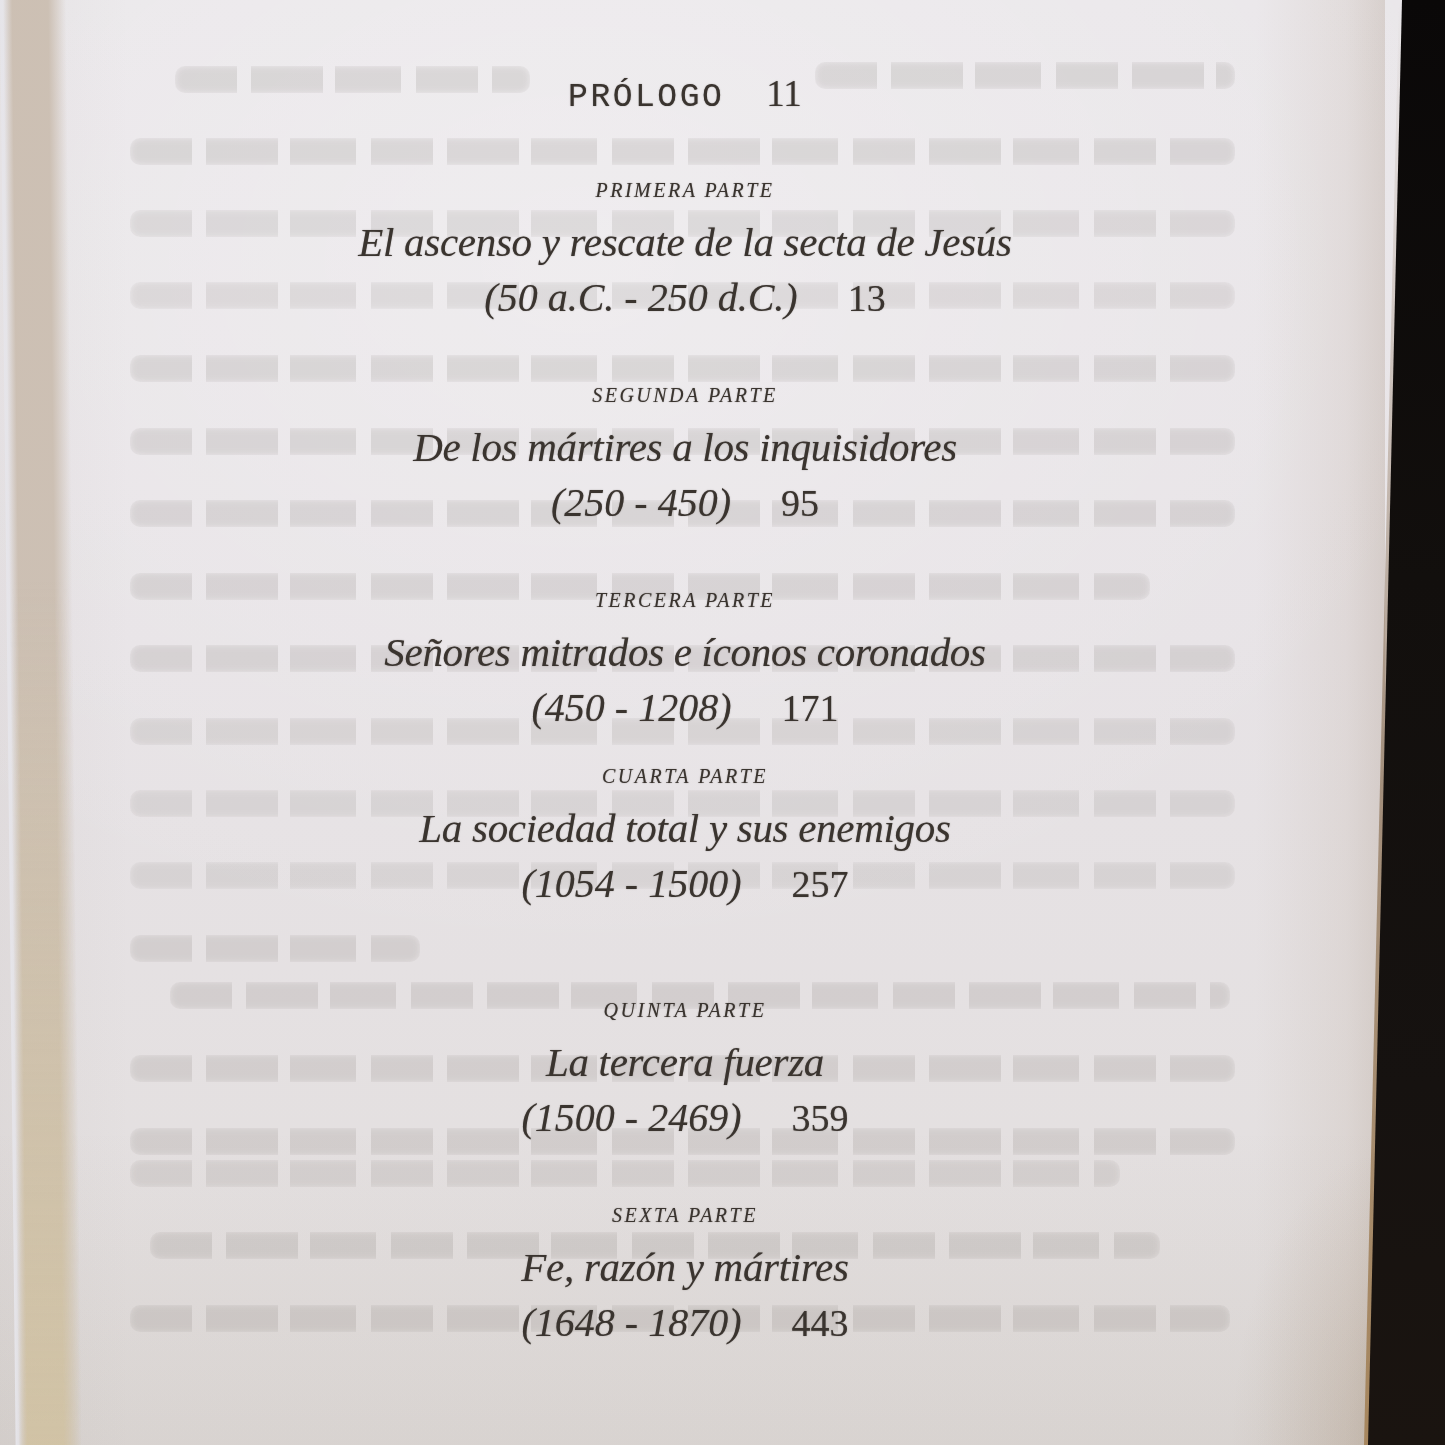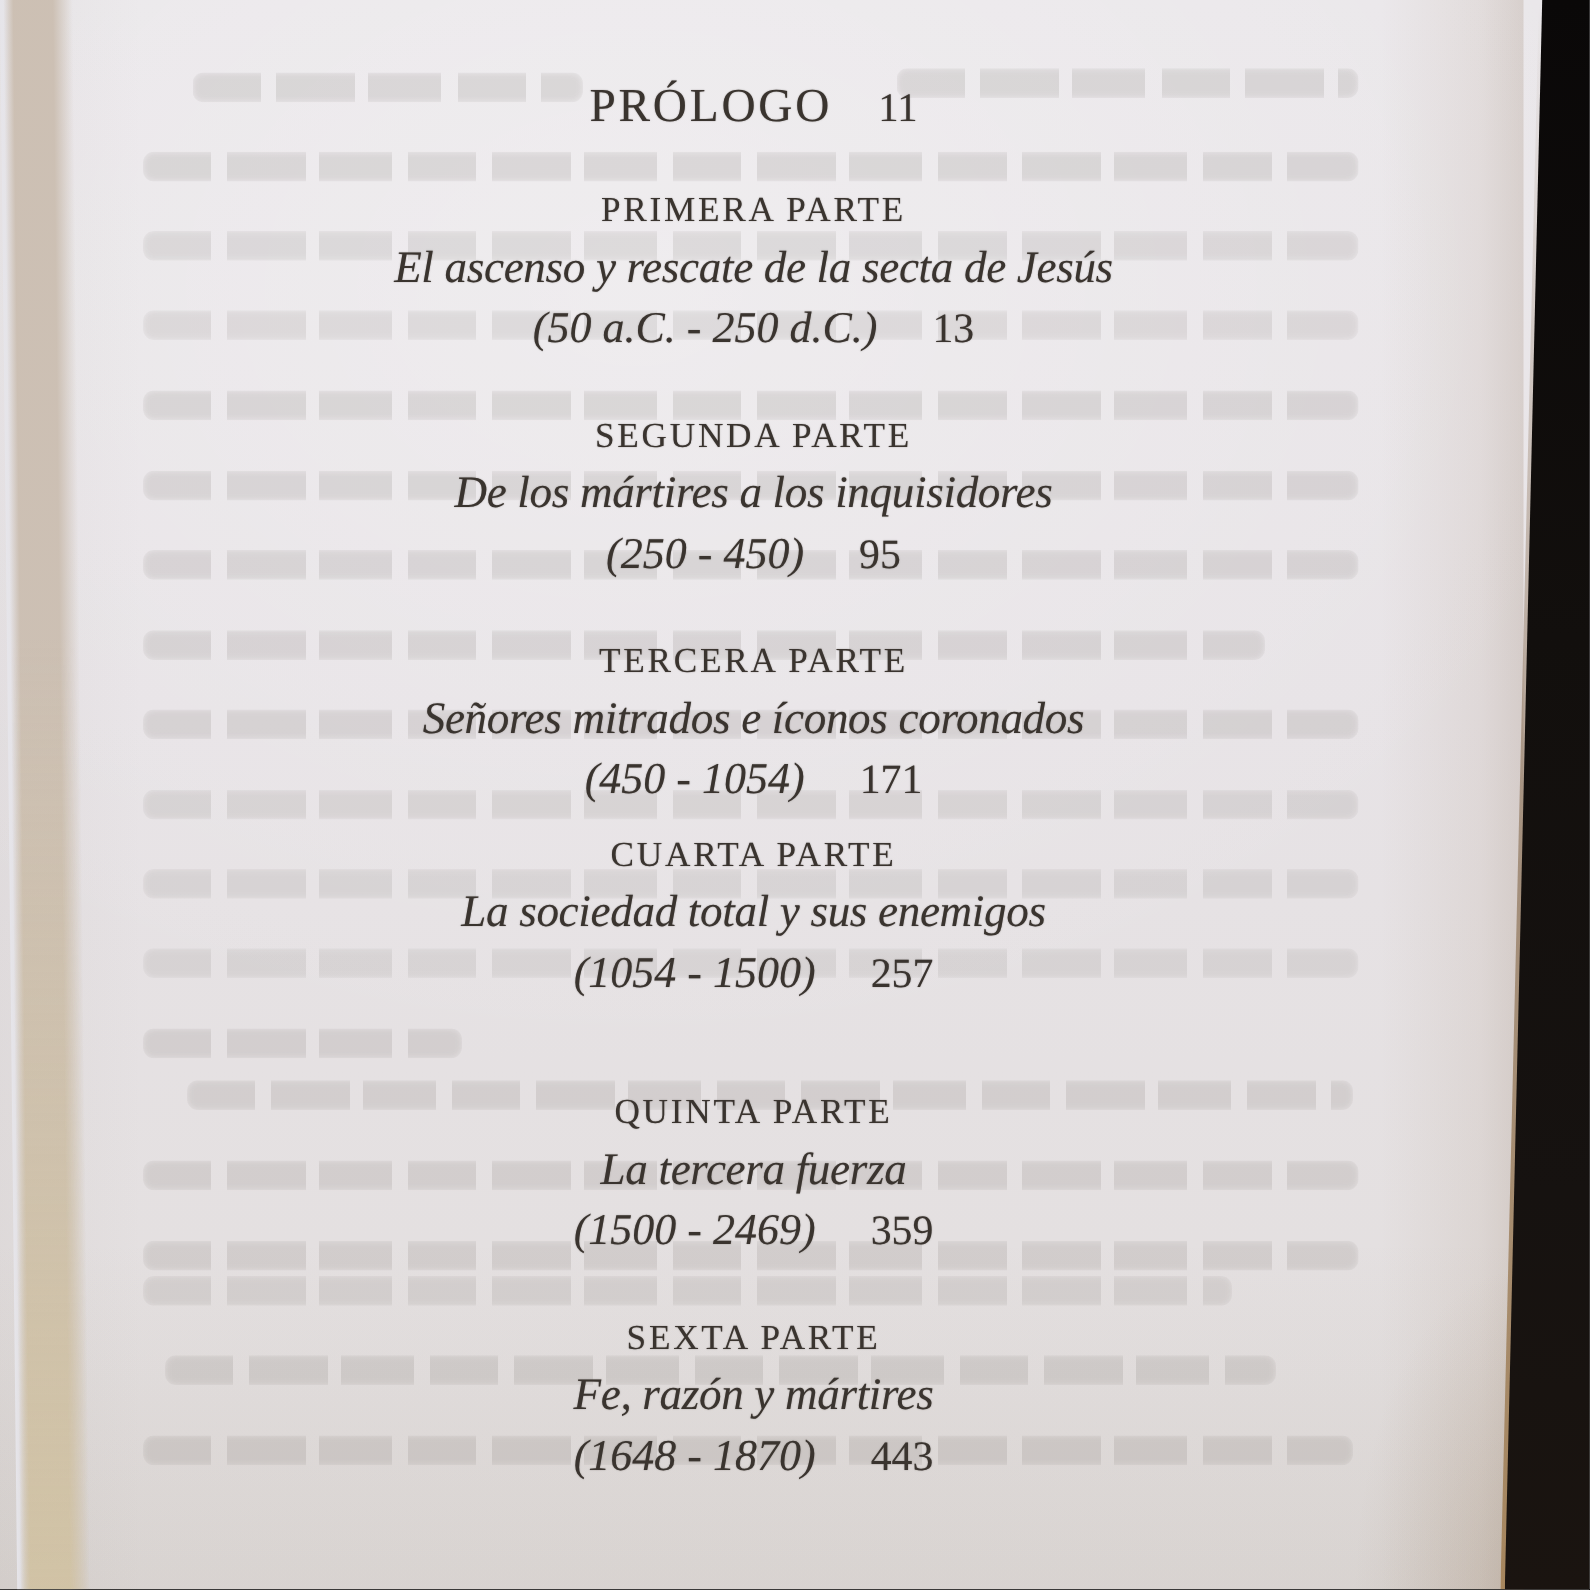--- a/index.html
+++ b/index.html
@@ -71,26 +71,26 @@
     filter:blur(3px);
   }
 
   
   .content{
     position:absolute;left:60px;right:135px;top:0;height:100%;
     text-align:center;
     text-shadow:0 0 1.2px rgba(58,52,47,0.55);
   }
   .header-line{position:absolute;left:0;right:0;top:72px;}
-  .header-title{font-size:43px;letter-spacing:2.5px;}
+  .header-title{font-size:33px;letter-spacing:2.5px;font-family:Liberation Mono, monospace;}
   .header-num{font-size:37px;margin-left:42px;margin-top:44px;}
 
   .toc-section{position:absolute;left:0;right:0;}
   .s1{top:172px}.s2{top:377px}.s3{top:582px}.s4{top:758px}.s5{top:992px}.s6{top:1197px}
-  .part-label{font-size:32px;letter-spacing:2.5px;line-height:36px;}
+  .part-label{font-size:20px;letter-spacing:2.5px;line-height:36px;font-style:italic;}
   .part-title{font-size:41px;font-style:italic;line-height:52px;margin-top:8px;letter-spacing:-0.3px;}
   .part-dates-row{font-size:40px;font-style:italic;line-height:52px;margin-top:4px;}
   .part-page-num{font-style:normal;font-size:38px;margin-left:50px;}
 </style>
 </head>
 <body>
 
 <div class="canvas">
 
   <div>
@@ -135,21 +135,21 @@
       <div class="part-title">De los mártires a los inquisidores</div>
       <div class="part-dates-row">
         <span>(250 - 450)</span><span class="part-page-num">95</span>
       </div>
     </div>
 
     <div class="toc-section s3">
       <div class="part-label">TERCERA PARTE</div>
       <div class="part-title">Señores mitrados e íconos coronados</div>
       <div class="part-dates-row">
-        <span>(450 - 1054)</span><span class="part-page-num">171</span>
+        <span>(450 - 1208)</span><span class="part-page-num">171</span>
       </div>
     </div>
 
     <div class="toc-section s4">
       <div class="part-label">CUARTA PARTE</div>
       <div class="part-title">La sociedad total y sus enemigos</div>
       <div class="part-dates-row">
         <span>(1054 - 1500)</span><span class="part-page-num">257</span>
       </div>
     </div>

